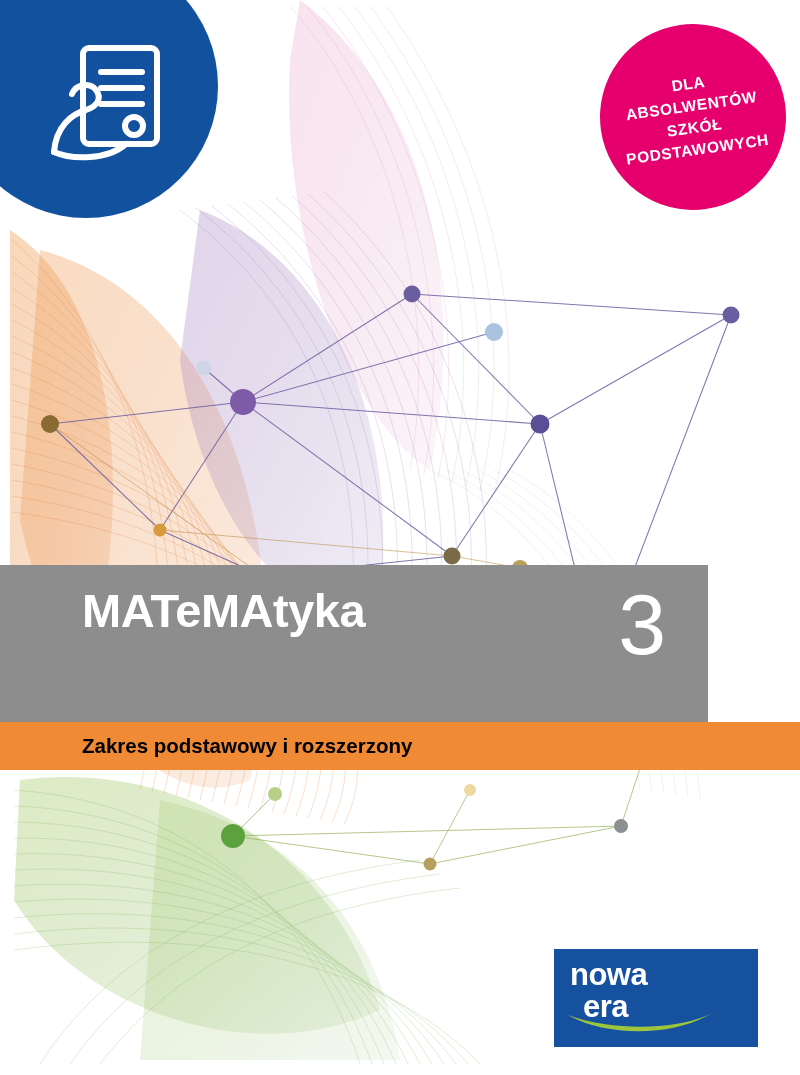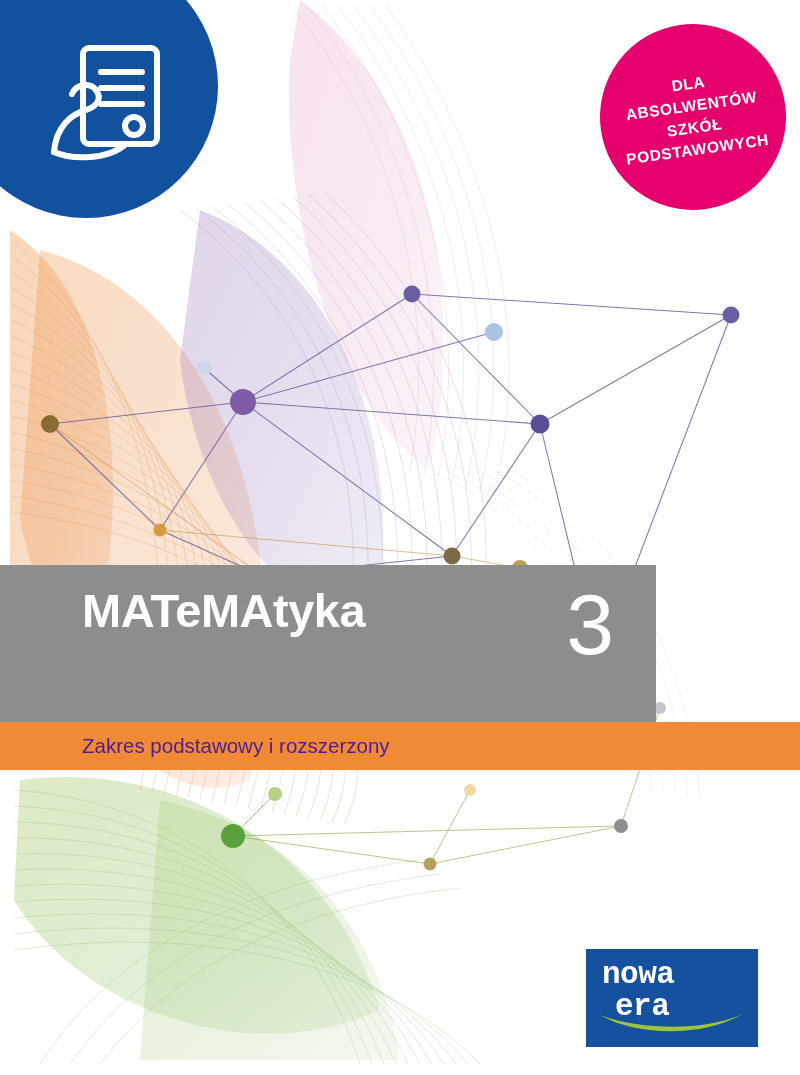--- a/index.html
+++ b/index.html
@@ -71,21 +71,21 @@
     letter-spacing: 0.6px;
     line-height: 1.42;
     text-transform: uppercase;
   }
 
   
   .title-band {
     position: absolute;
     left: 0;
     top: 565px;
-    width: 656px;
+    width: 708px;
     height: 157px;
     background: #8d8d8d;
     z-index: 5;
   }
   .title-main {
     position: absolute;
     left: 82px;
     top: 22px;
     color: #ffffff;
     font-size: 47px;
@@ -118,37 +118,36 @@
     top: 722px;
     width: 800px;
     height: 48px;
     background: #f08a34;
     z-index: 5;
   }
   .scope-text {
     position: absolute;
     left: 82px;
     top: 12px;
-    color: #4c1d95;
+    color: #000000;
     font-size: 20.5px;
-    font-weight: normal;
+    font-weight: bold;
     text-align: center;
   }
 
   
   .logo {
     position: absolute;
     right: 42px;
     bottom: 28px;
-    width: 172px;
+    width: 204px;
     height: 98px;
     background: #16519f;
     z-index: 7;
     color: #ffffff;
-    font-family: Liberation Mono, monospace;
   }
   .logo .logo-line1 {
     position: absolute;
     left: 16px;
     top: 8px;
     font-size: 31px;
     font-weight: bold;
     letter-spacing: -0.5px;
   }
   .logo .logo-line2 {

